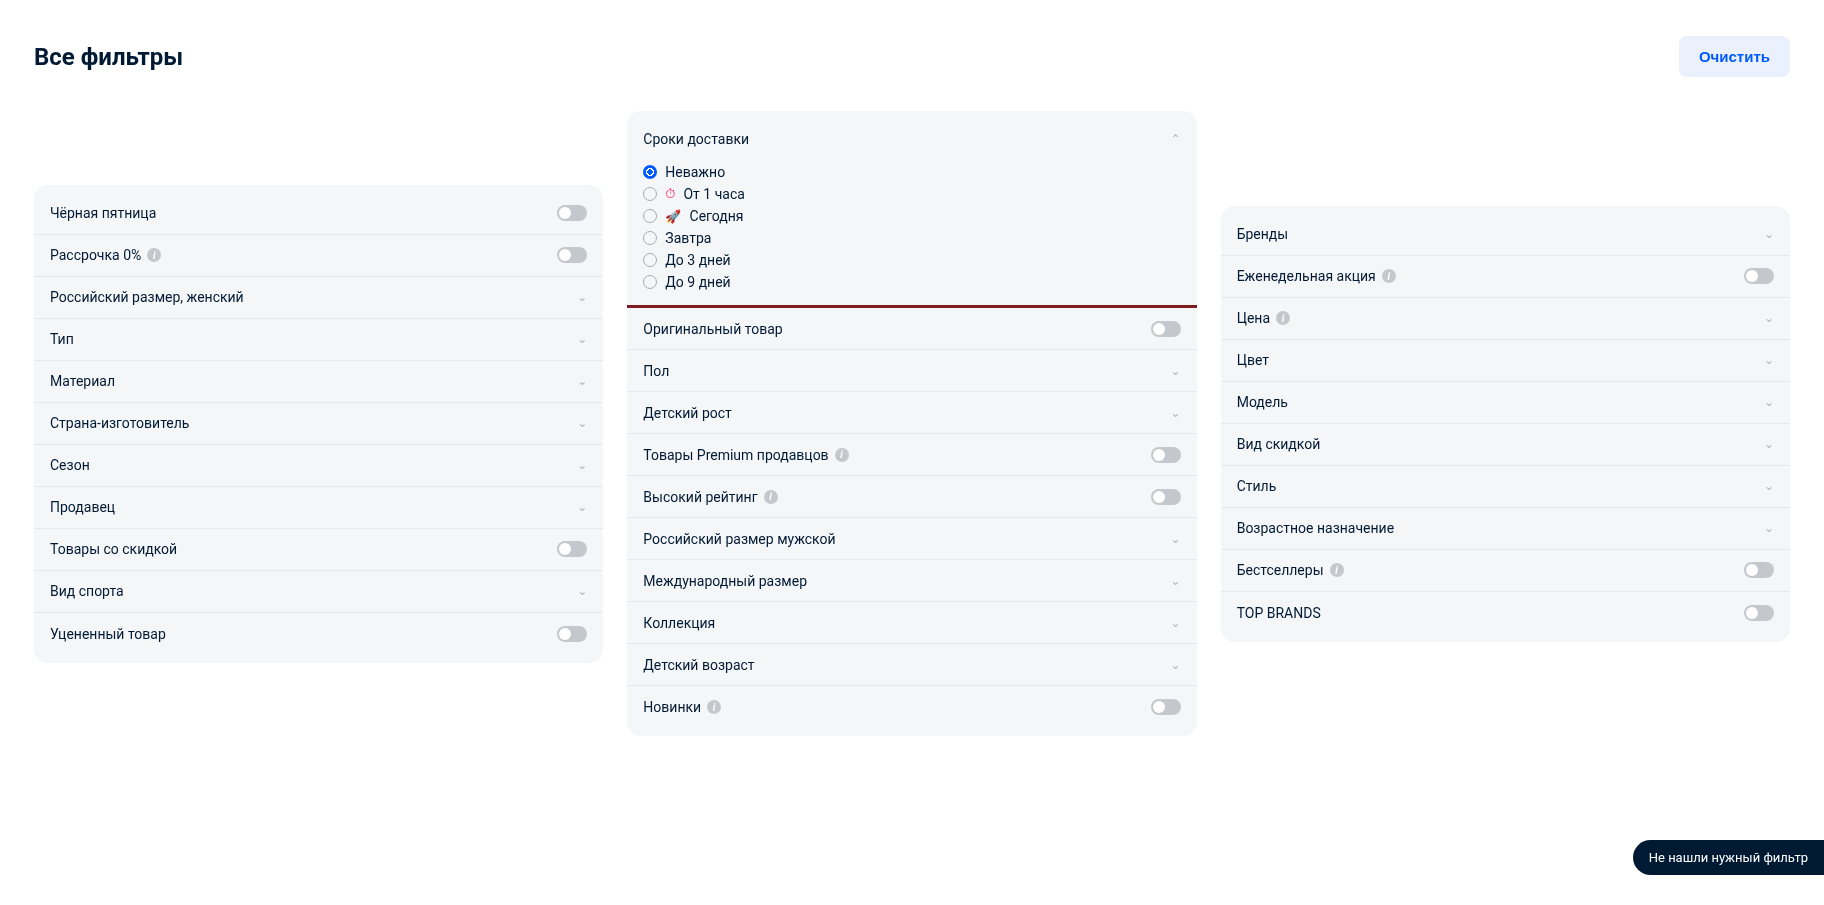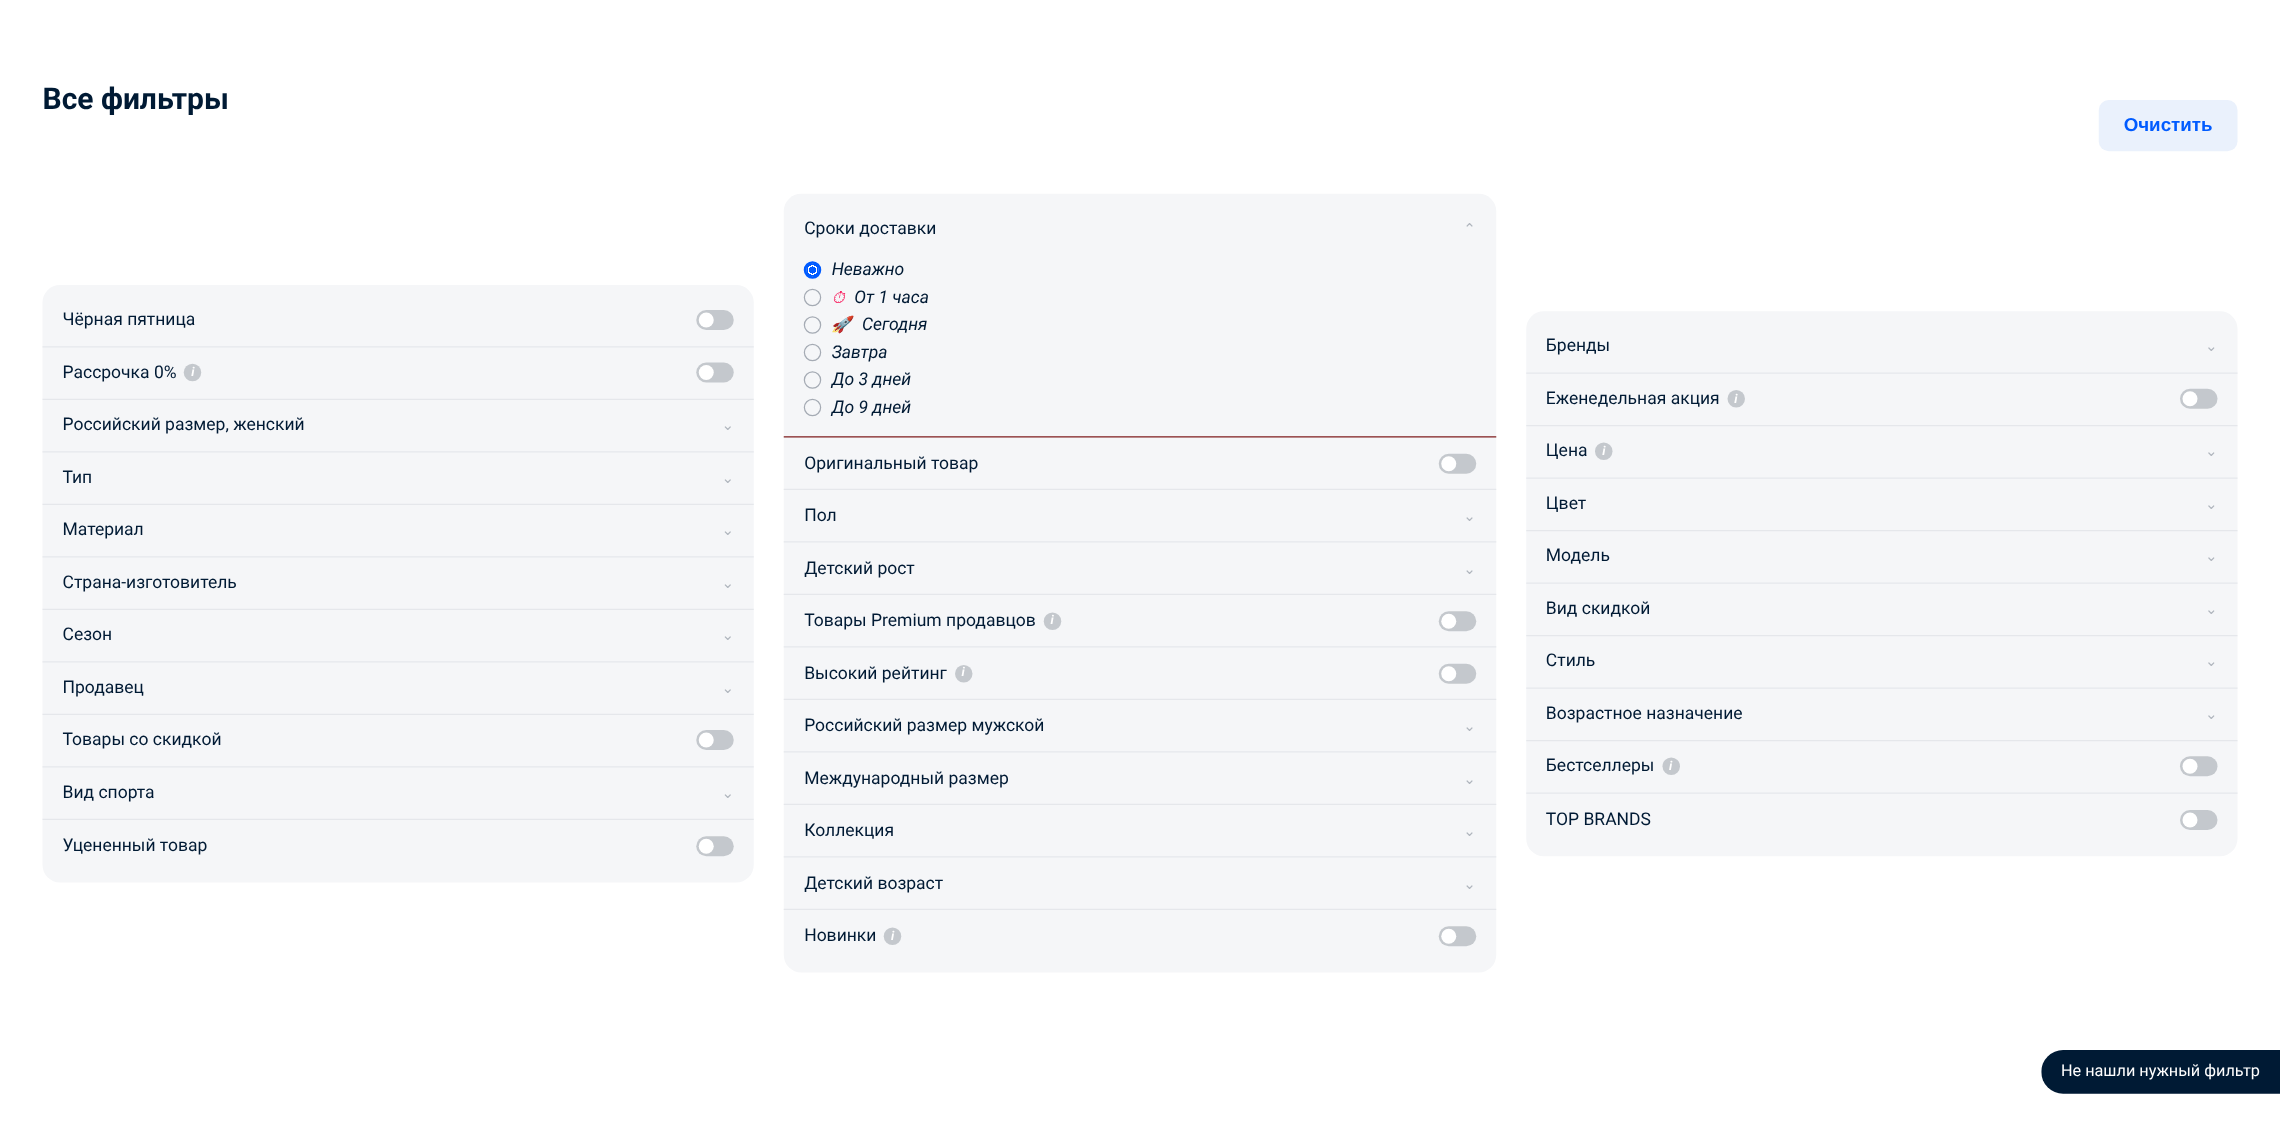--- a/index.html
+++ b/index.html
@@ -24,21 +24,20 @@
       display: flex;
       gap: 8px;
     }
     .btn {
       padding: 12px 20px;
       border-radius: 8px;
       font-size: 15px;
       font-weight: 600;
       cursor: pointer;
       border: none;
-      margin-top: 44px;
     }
     .btn-clear {
       background: #eaf1fc;
       color: #005bff;
     }
     .btn-apply {
       background: #005bff;
       color: #fff;
     }
     .columns {
@@ -100,22 +99,21 @@
       position: absolute;
       left: 2px;
       top: 2px;
       width: 12px;
       height: 12px;
       background: #fff;
       border-radius: 50%;
     }
     .radio-group {
       padding: 4px 16px 12px 16px;
-      border-bottom: 1px solid #7f1d1d;
-      font-style: italic;
+      border-bottom: 3px solid #7f1d1d;
     }
     .radio-header {
       display: flex;
       justify-content: space-between;
       align-items: center;
       padding: 12px 16px 10px 16px;
     }
     .radio-item {
       display: flex;
       align-items: center;

